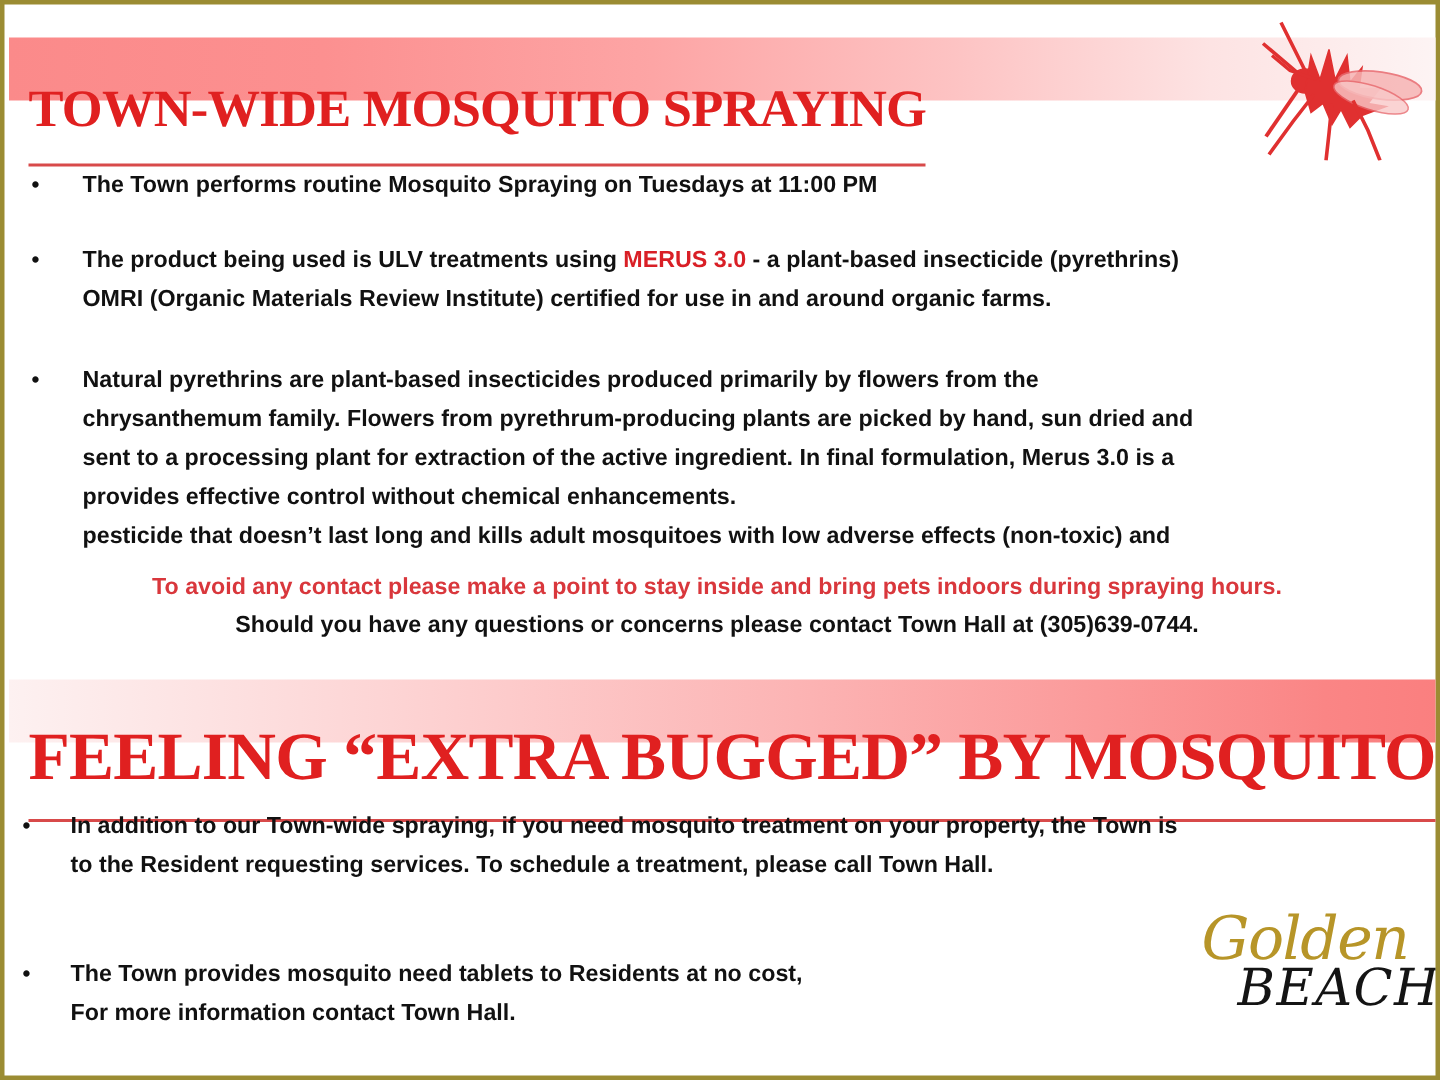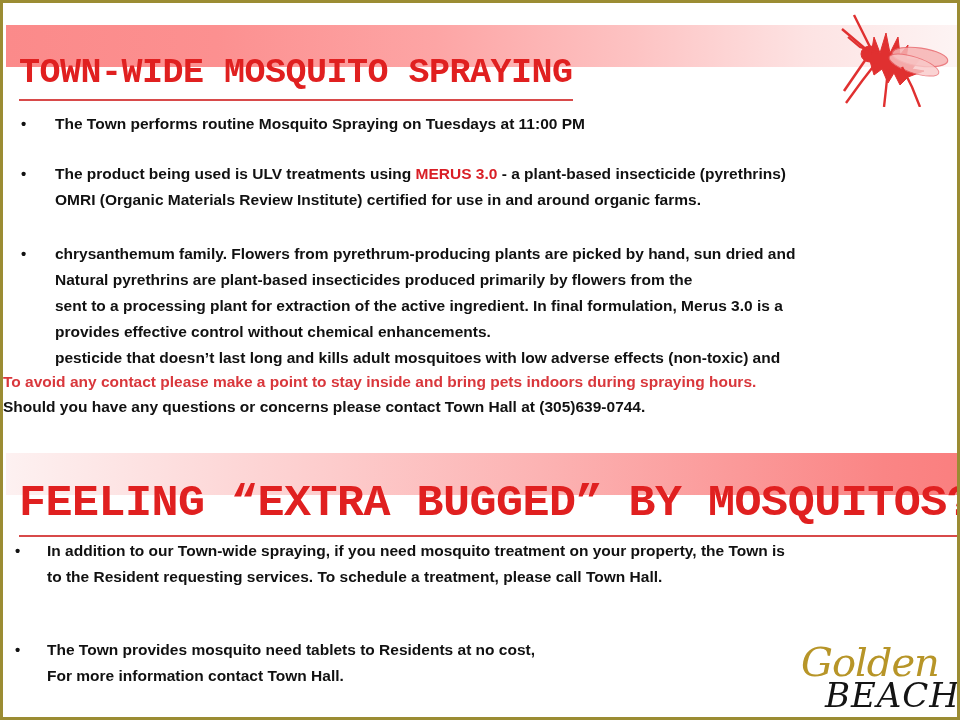--- a/index.html
+++ b/index.html
@@ -40,25 +40,25 @@
     top: 4px; left: 805px;
     width: 150px; height: 100px;
   }
 
   
   .heading {
     position: absolute;
     left: 16px;
     color: #e02020;
     font-weight: bold;
-    font-family: Liberation Mono, monospace;
+    font-family: Liberation Serif, serif;
     letter-spacing: -0.5px;
     white-space: nowrap;
     border-bottom: 2px solid #d84a4a;
-    padding-bottom: 6px;
+    padding-bottom: 16px;
   }
   .heading-1 { top: 50px; font-size: 35px; }
   .heading-2 { top: 475px; font-size: 45px; }
 
   
   .body-text {
     position: absolute;
     color: #111111;
     font-weight: bold;
     font-size: 15.5px;
@@ -79,31 +79,31 @@
   .red-line {
     color: #d9373c;
     font-weight: bold;
     font-size: 15.5px;
     line-height: 25px;
   }
 
   #block-1 { top: 108px; left: 0; width: 945px; }
   #block-2 { top: 158px; left: 0; width: 945px; }
   #block-3 { top: 238px; left: 0; width: 950px; }
-  #notice  { top: 366px; left: 0; width: 950px; text-align: left; }
+  #notice  { top: 376px; left: 0; width: 950px; text-align: center; }
   #block-4 { top: 535px; left: 0; width: 952px; }
   #block-5 { top: 634px; left: 0; width: 952px; }
 
   #block-4 .bullet-row, #block-5 .bullet-row { padding-left: 44px; }
   #block-4 .bullet-row .dot, #block-5 .bullet-row .dot { left: 12px; }
 
   
   .logo {
     position: absolute;
-    left: 788px; top: 636px;
+    left: 788px; top: 600px;
     width: 160px; height: 78px;
   }
   .logo .golden {
     position: absolute;
     left: 10px; top: 0px;
     font-family: "DejaVu Serif", serif;
     font-style: italic;
     font-size: 40px;
     color: #b79528;
     letter-spacing: -1px;
@@ -164,22 +164,22 @@
     <div class="bullet-row">
       <span class="dot">•</span>
       <div><span>The product being used is ULV treatments using </span><span class="red">MERUS 3.0</span><span> - a plant-based insecticide (pyrethrins)</span></div>
       <div>OMRI (Organic Materials Review Institute) certified for use in and around organic farms.</div>
     </div>
   </div>
 
   <div class="body-text" id="block-3">
     <div class="bullet-row">
       <span class="dot">•</span>
+      <div>Natural pyrethrins are plant-based insecticides produced primarily by flowers from the</div>
       <div>chrysanthemum family. Flowers from pyrethrum-producing plants are picked by hand, sun dried and</div>
-      <div>Natural pyrethrins are plant-based insecticides produced primarily by flowers from the</div>
       <div>sent to a processing plant for extraction of the active ingredient. In final formulation,  Merus 3.0 is a</div>
       <div>provides effective control without chemical enhancements.</div>
       <div>pesticide that doesn’t last long and kills adult mosquitoes with low adverse effects (non-toxic) and</div>
     </div>
   </div>
 
   <div class="body-text" id="notice">
     <div class="red-line">To avoid any contact please make a point to stay inside and bring pets indoors during spraying hours.</div>
     <div>Should you have any questions or concerns please contact Town Hall at (305)639-0744.</div>
   </div>

